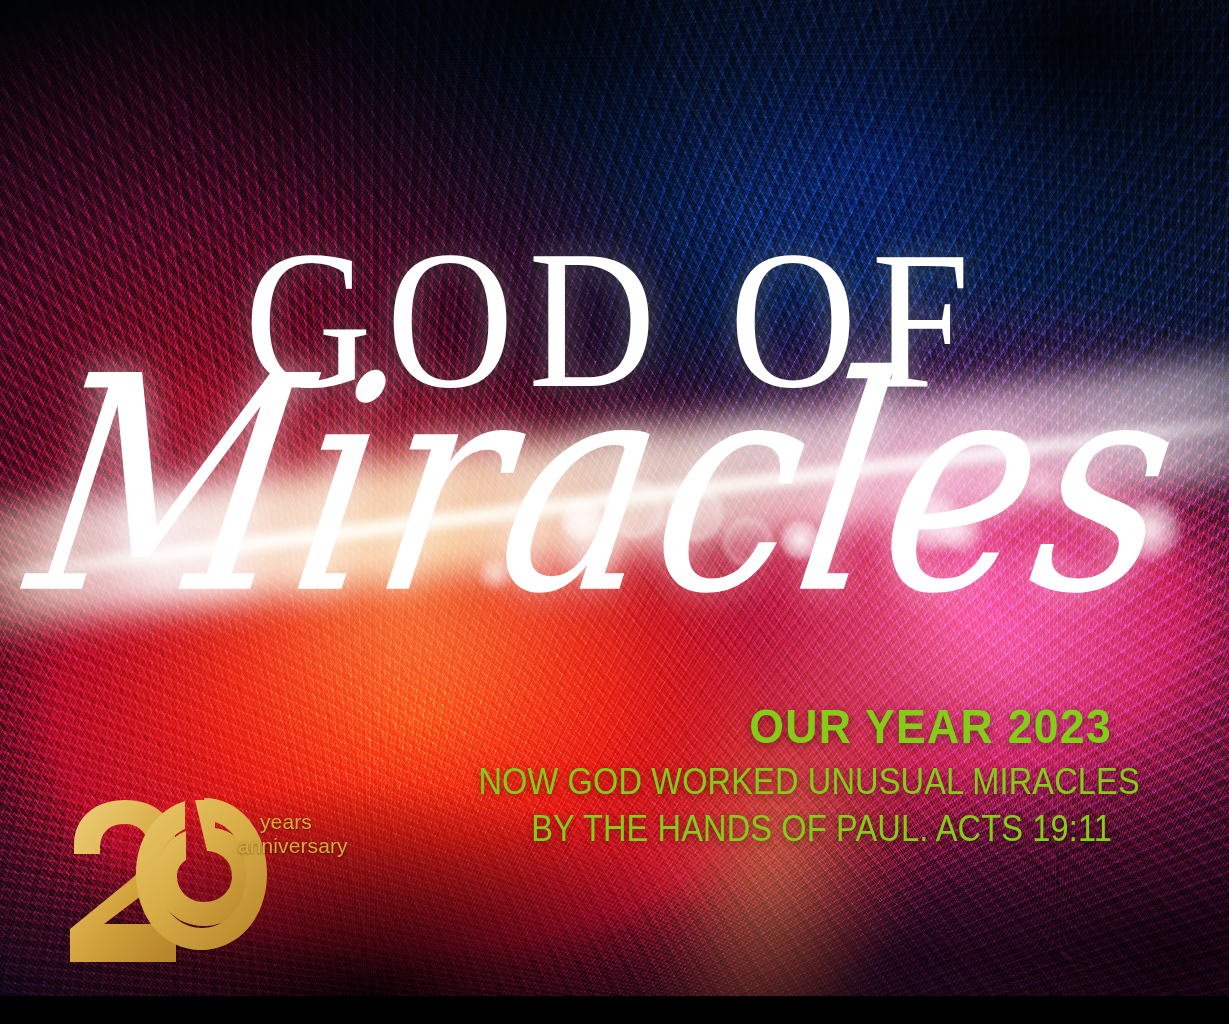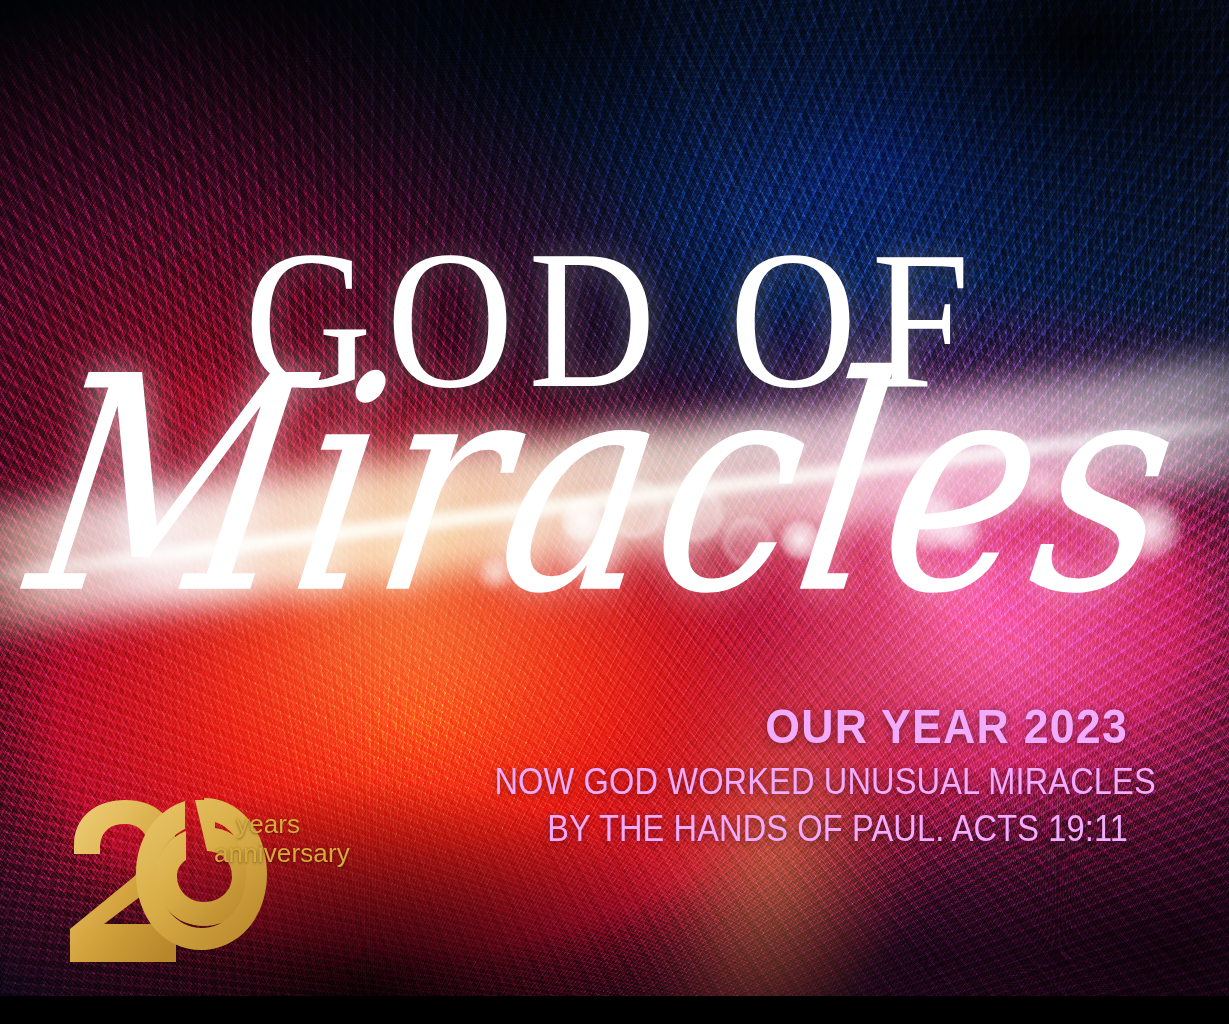--- a/index.html
+++ b/index.html
@@ -155,22 +155,22 @@
     font-size:252px;
     line-height:1;
     letter-spacing:.012em;
     color:#fff;
     transform:skewX(-9deg) scaleY(1.18);
     text-shadow:0 0 30px rgba(255,255,255,.48), 0 0 60px rgba(255,255,255,.22);
     white-space:nowrap;
   }
 
   #verse-block{
-    position:absolute;right:101px;top:703px;width:720px;
-    text-align:right;color:#f0abfc;
+    position:absolute;right:117px;top:703px;width:720px;
+    text-align:right;color:#84cc16;
   }
   #verse-title{
     font-family:"Liberation Sans",sans-serif;
     font-weight:700;font-size:48px;line-height:1.02;
     letter-spacing:.028em;
     transform:scaleX(.93);transform-origin:right center;
     text-shadow:0 2px 10px rgba(0,0,0,.42);
     white-space:nowrap;
   }
   .verse-line{
@@ -180,23 +180,23 @@
     transform:scaleX(.88);transform-origin:right center;
     text-shadow:0 2px 9px rgba(0,0,0,.42);
     white-space:nowrap;
   }
   #verse-line-1{margin-top:7px;}
 
   
   #anniv-logo{position:absolute;left:64px;top:798px;width:300px;height:176px;}
   #anniv-mark{position:absolute;left:0;top:0;width:230px;height:176px;}
   #anniv-text{
-    position:absolute;left:150px;top:12px;
+    position:absolute;left:174px;top:12px;
     font-family:"Liberation Sans",sans-serif;
-    font-size:26px;line-height:1.12;font-weight:400;
+    font-size:21px;line-height:1.12;font-weight:400;
     letter-spacing:.005em;
     color:#d9a93c;
     text-shadow:0 1px 3px rgba(0,0,0,.45);
   }
   #anniv-text .ln{display:block;}
   #anniv-years{margin-left:22px;}
 </style>
 </head>
 <body>
 

